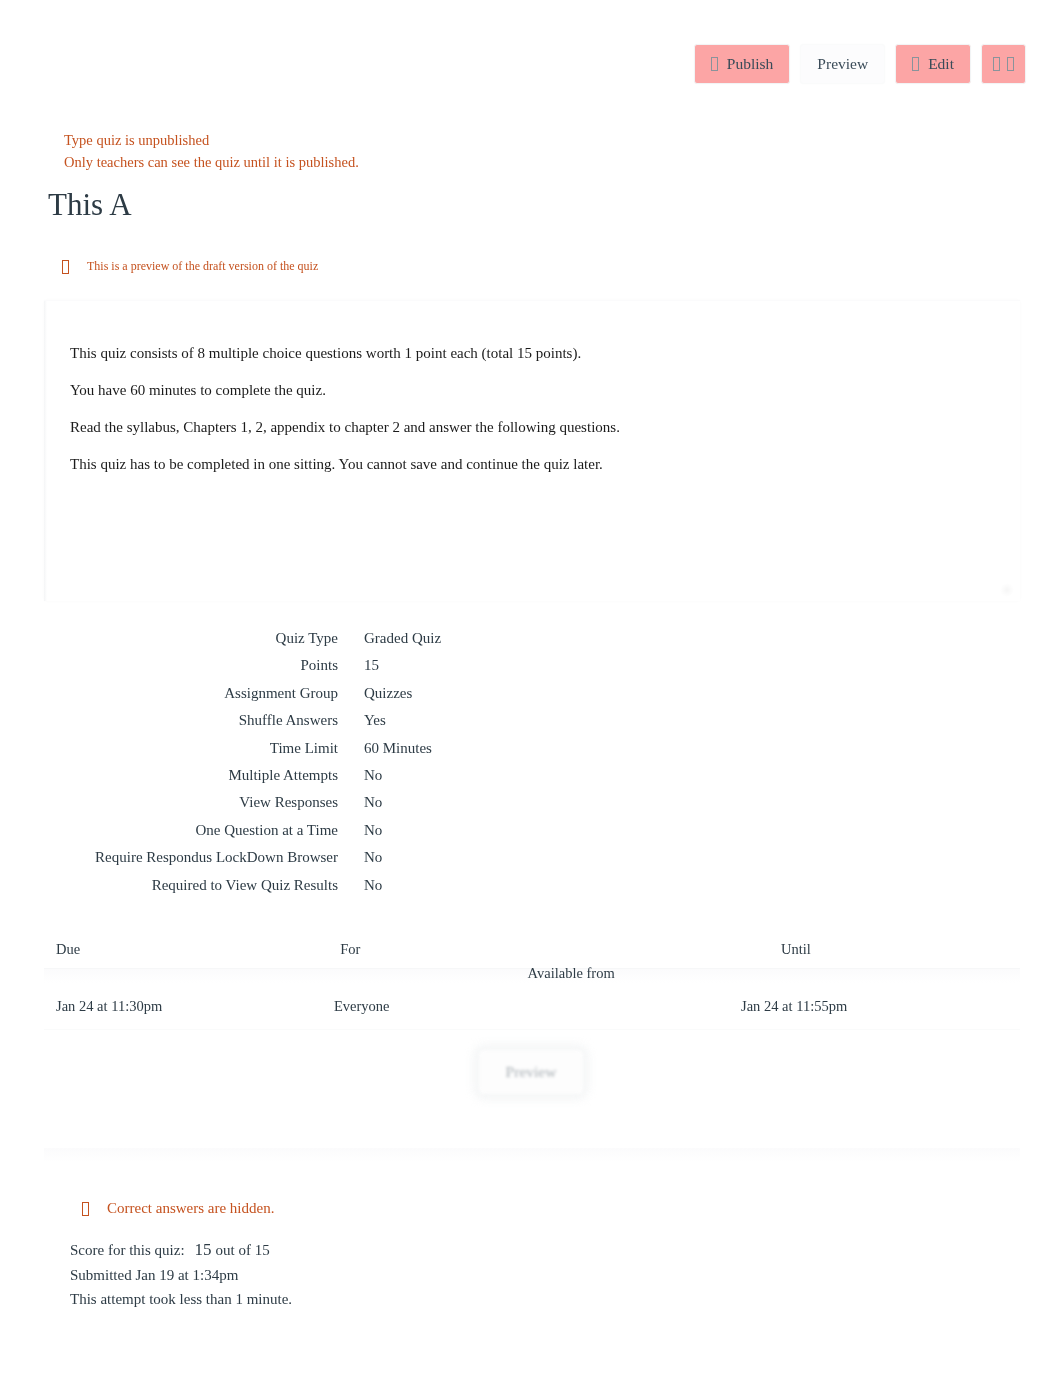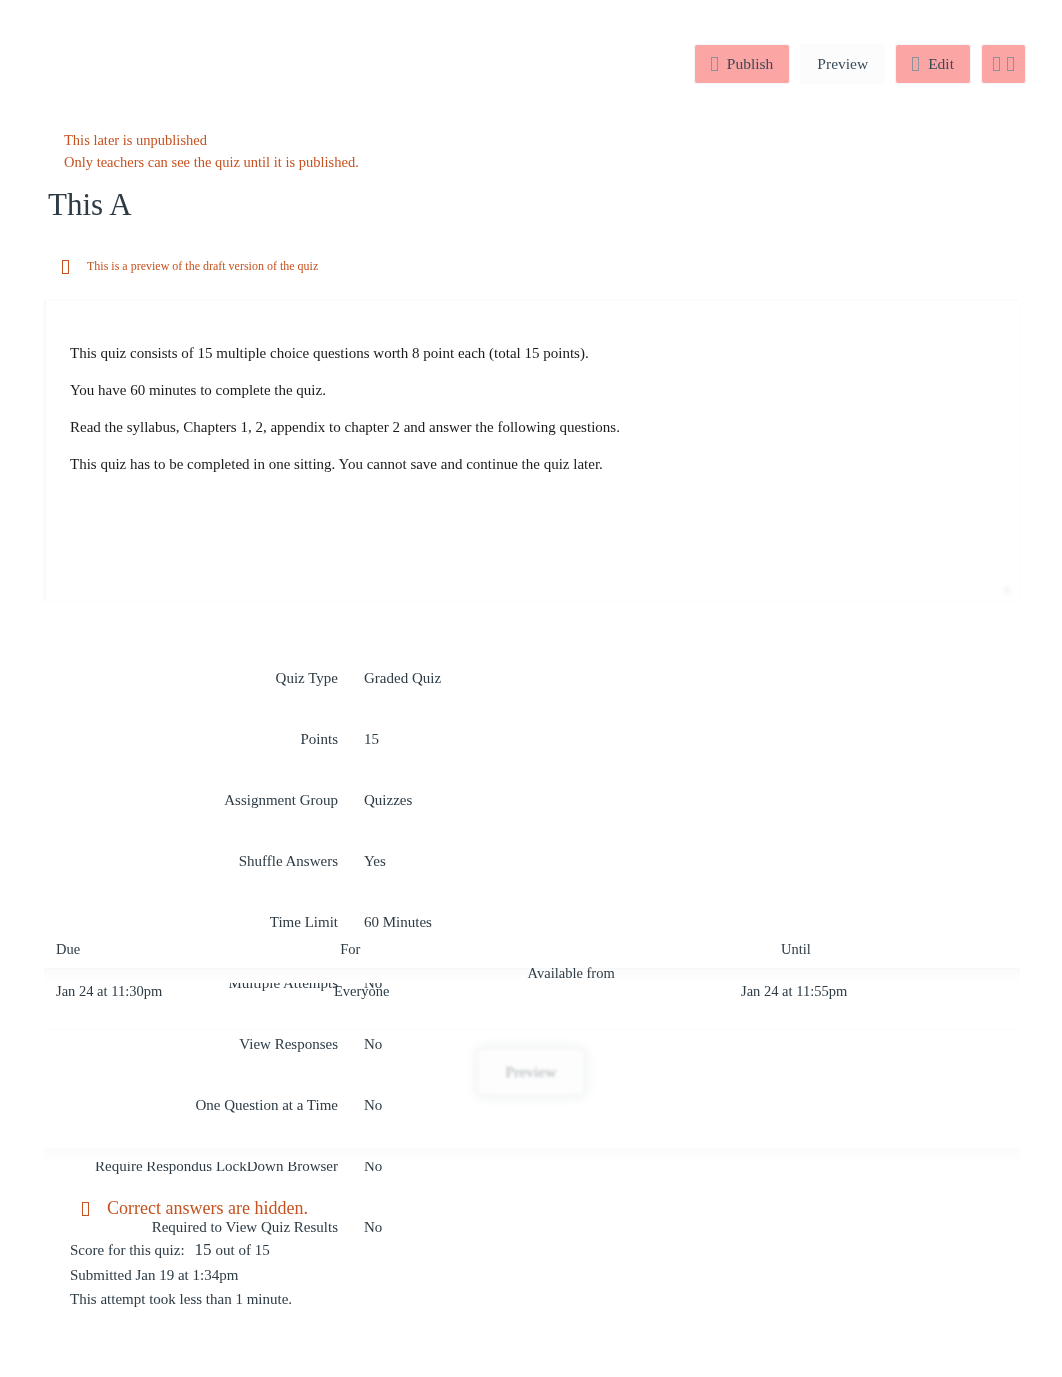--- a/index.html
+++ b/index.html
@@ -146,21 +146,20 @@
   .details {
     position: absolute;
     left: 0px;
     top: 628px;
     width: 640px;
   }
   .details-row {
     display: flex;
     align-items: baseline;
     margin-bottom: 6.4px;
-    margin-top: 40px;
   }
   .details-label {
     width: 364px;
     text-align: right;
     padding-right: 26px;
     font-size: 15px;
     line-height: 21px;
     color: #2d3b45;
     box-sizing: border-box;
   }
@@ -186,20 +185,21 @@
     border-bottom: 1px solid #f6f7f8;
     gap: 46px;
   }
   .dates-strip {
     height: 14px;
     background: linear-gradient(to bottom, #fbfbfc, #ffffff);
   }
   .dates-row {
     display: flex;
     height: 46px;
+    align-items: center;
     font-size: 14.5px;
     color: #2d3b45;
     border-bottom: 1px solid #fafbfb;
   }
   .c-due   { width: 290px; padding-left: 12px; box-sizing: border-box; }
   .c-for   { width: 165px; }
   .c-avail { width: 242px; margin-top: 48px; }
   .c-until { width: 279px; }
 
   
@@ -232,21 +232,21 @@
 
   
   .hidden-note {
     position: absolute;
     left: 82px;
     top: 1198px;
     display: flex;
     align-items: center;
     gap: 18px;
     color: #c5521f;
-    font-size: 18px;
+    font-size: 15px;
     line-height: 21px;
   }
   .results {
     position: absolute;
     left: 70px;
     top: 1238px;
     font-size: 15px;
     line-height: 24.5px;
     color: #2d3b45;
   }
@@ -277,34 +277,34 @@
 
     <div class="tb-btn iconsonly">
       <span class="tofu"></span>
       <span class="tofu"></span>
     </div>
 
   </div>
 </div>
 
 <div class="unpublished-block">
-  <div>This later is unpublished</div>
+  <div>Type quiz is unpublished</div>
   <div>Only teachers can see the quiz until it is published.</div>
 </div>
 
 <h1 class="page-title">This A</h1>
 
 <div class="preview-note">
   <span class="tofu orange"></span>
   <span>This is a preview of the draft version of the quiz</span>
 </div>
 
 <div class="desc-card">
   <div class="desc-body">
-    <p>This quiz consists of 15 multiple choice questions worth 8 point each (total 15 points).</p>
+    <p>This quiz consists of 8 multiple choice questions worth 1 point each (total 15 points).</p>
     <p>You have 60 minutes to complete the quiz.</p>
     <p>Read the syllabus, Chapters 1, 2, appendix to chapter 2 and answer the following questions.</p>
     <p>This quiz has to be completed in one sitting. You cannot save and continue the quiz later.</p>
   </div>
   <div class="resize-handle"></div>
 </div>
 
 <div class="details">
   <div class="details-row">
     <div class="details-label">Quiz Type</div>

